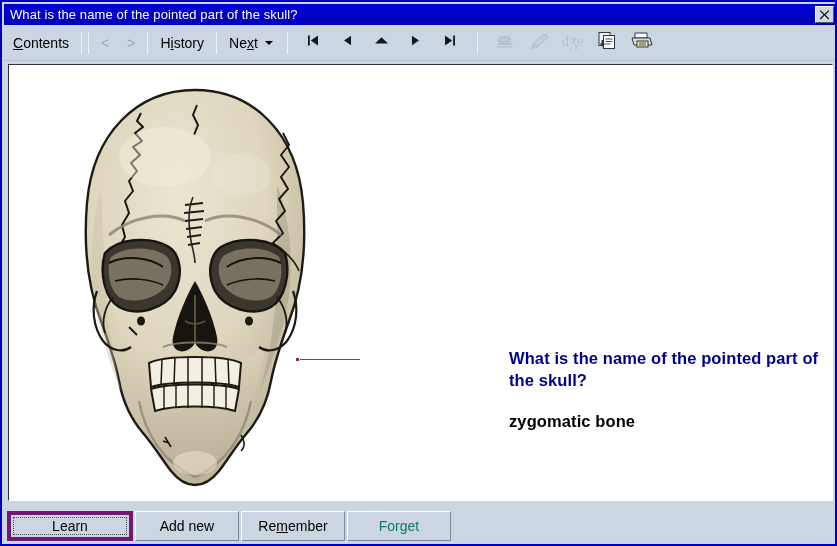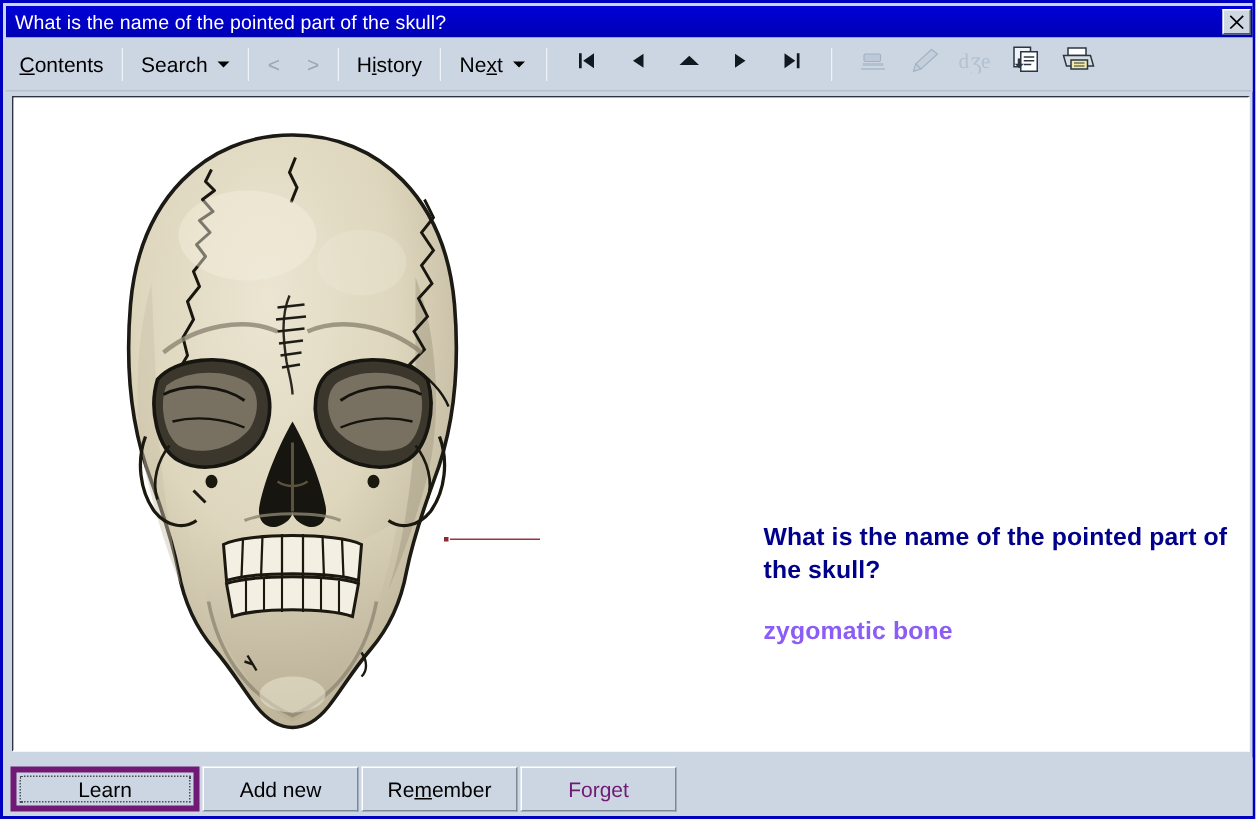--- a/index.html
+++ b/index.html
@@ -149,21 +149,21 @@
   #question-text {
     color: #00008b;
     font-size: 16.5px;
     font-weight: bold;
     line-height: 1.33;
     font-family: "Liberation Sans", sans-serif;
     letter-spacing: 0.1px;
   }
   #answer-text {
     margin-top: 19px;
-    color: #8b5cf6;
+    color: #000000;
     font-size: 16.5px;
     font-weight: bold;
     line-height: 1.33;
     font-family: "Liberation Sans", sans-serif;
     letter-spacing: 0.1px;
   }
 
   
   #button-bar {
     position: absolute;
@@ -192,21 +192,21 @@
   .bb-btn u { text-decoration: underline; }
   .bb-btn.default {
     border: 4px solid #701a75;
     min-width: 126px;
   }
   .bb-btn.default .focus-ring {
     position: absolute;
     left: 2px; right: 2px; top: 2px; bottom: 2px;
     border: 1px dotted #46505c;
   }
-  .bb-btn.disabled { color: #701a75; }
+  .bb-btn.disabled { color: #0f766e; }
 </style>
 </head>
 <body>
 
 <div id="app-window">
 
   <div id="title-bar">
     <div id="title-bar-text">What is the name of the pointed part of the skull?</div>
     <div id="close-button">
       <span>
@@ -215,24 +215,20 @@
         </svg>
       </span>
     </div>
   </div>
 
   <div id="toolbar">
 
     <div class="tb-btn"><u>C</u>ontents</div>
     <div class="tb-sep"></div>
 
-    <div class="tb-btn">
-      <span>Search</span>
-      <span class="tb-caret"></span>
-    </div>
     <div class="tb-sep"></div>
 
     <div class="tb-btn disabled">
       <span>&lt;</span>
     </div>
     <div class="tb-btn disabled">
       <span>&gt;</span>
     </div>
     <div class="tb-sep"></div>
 

